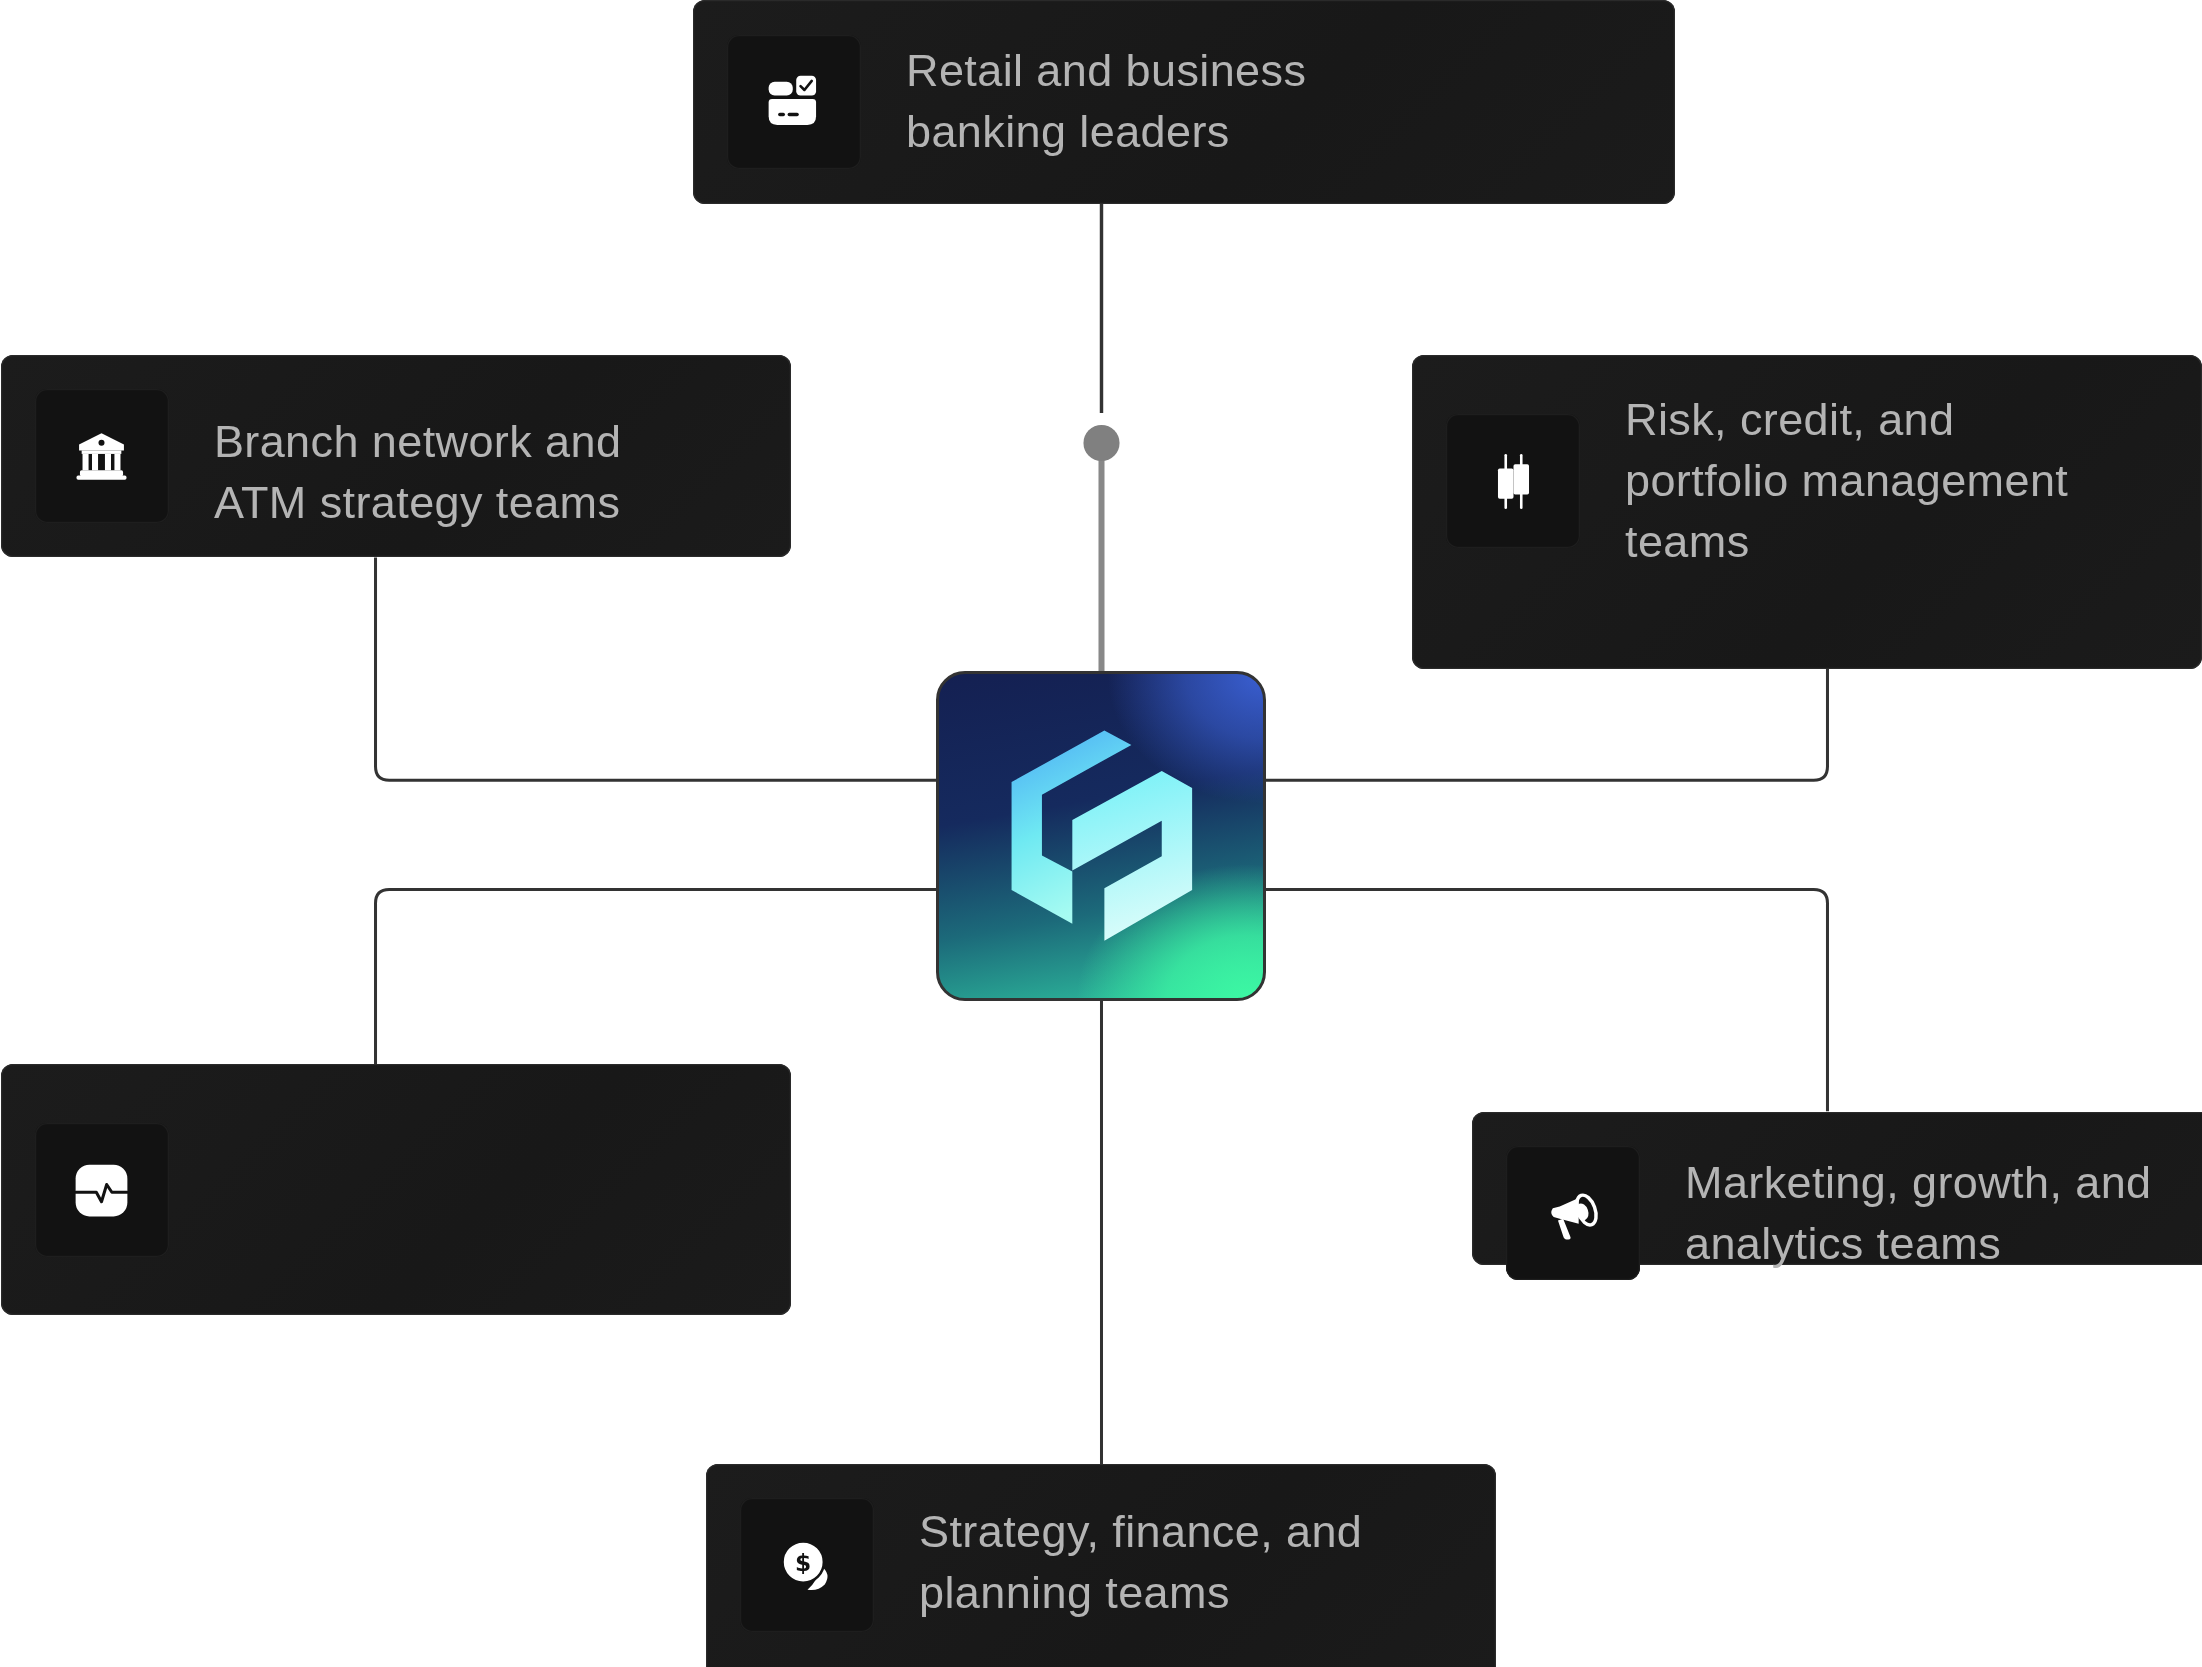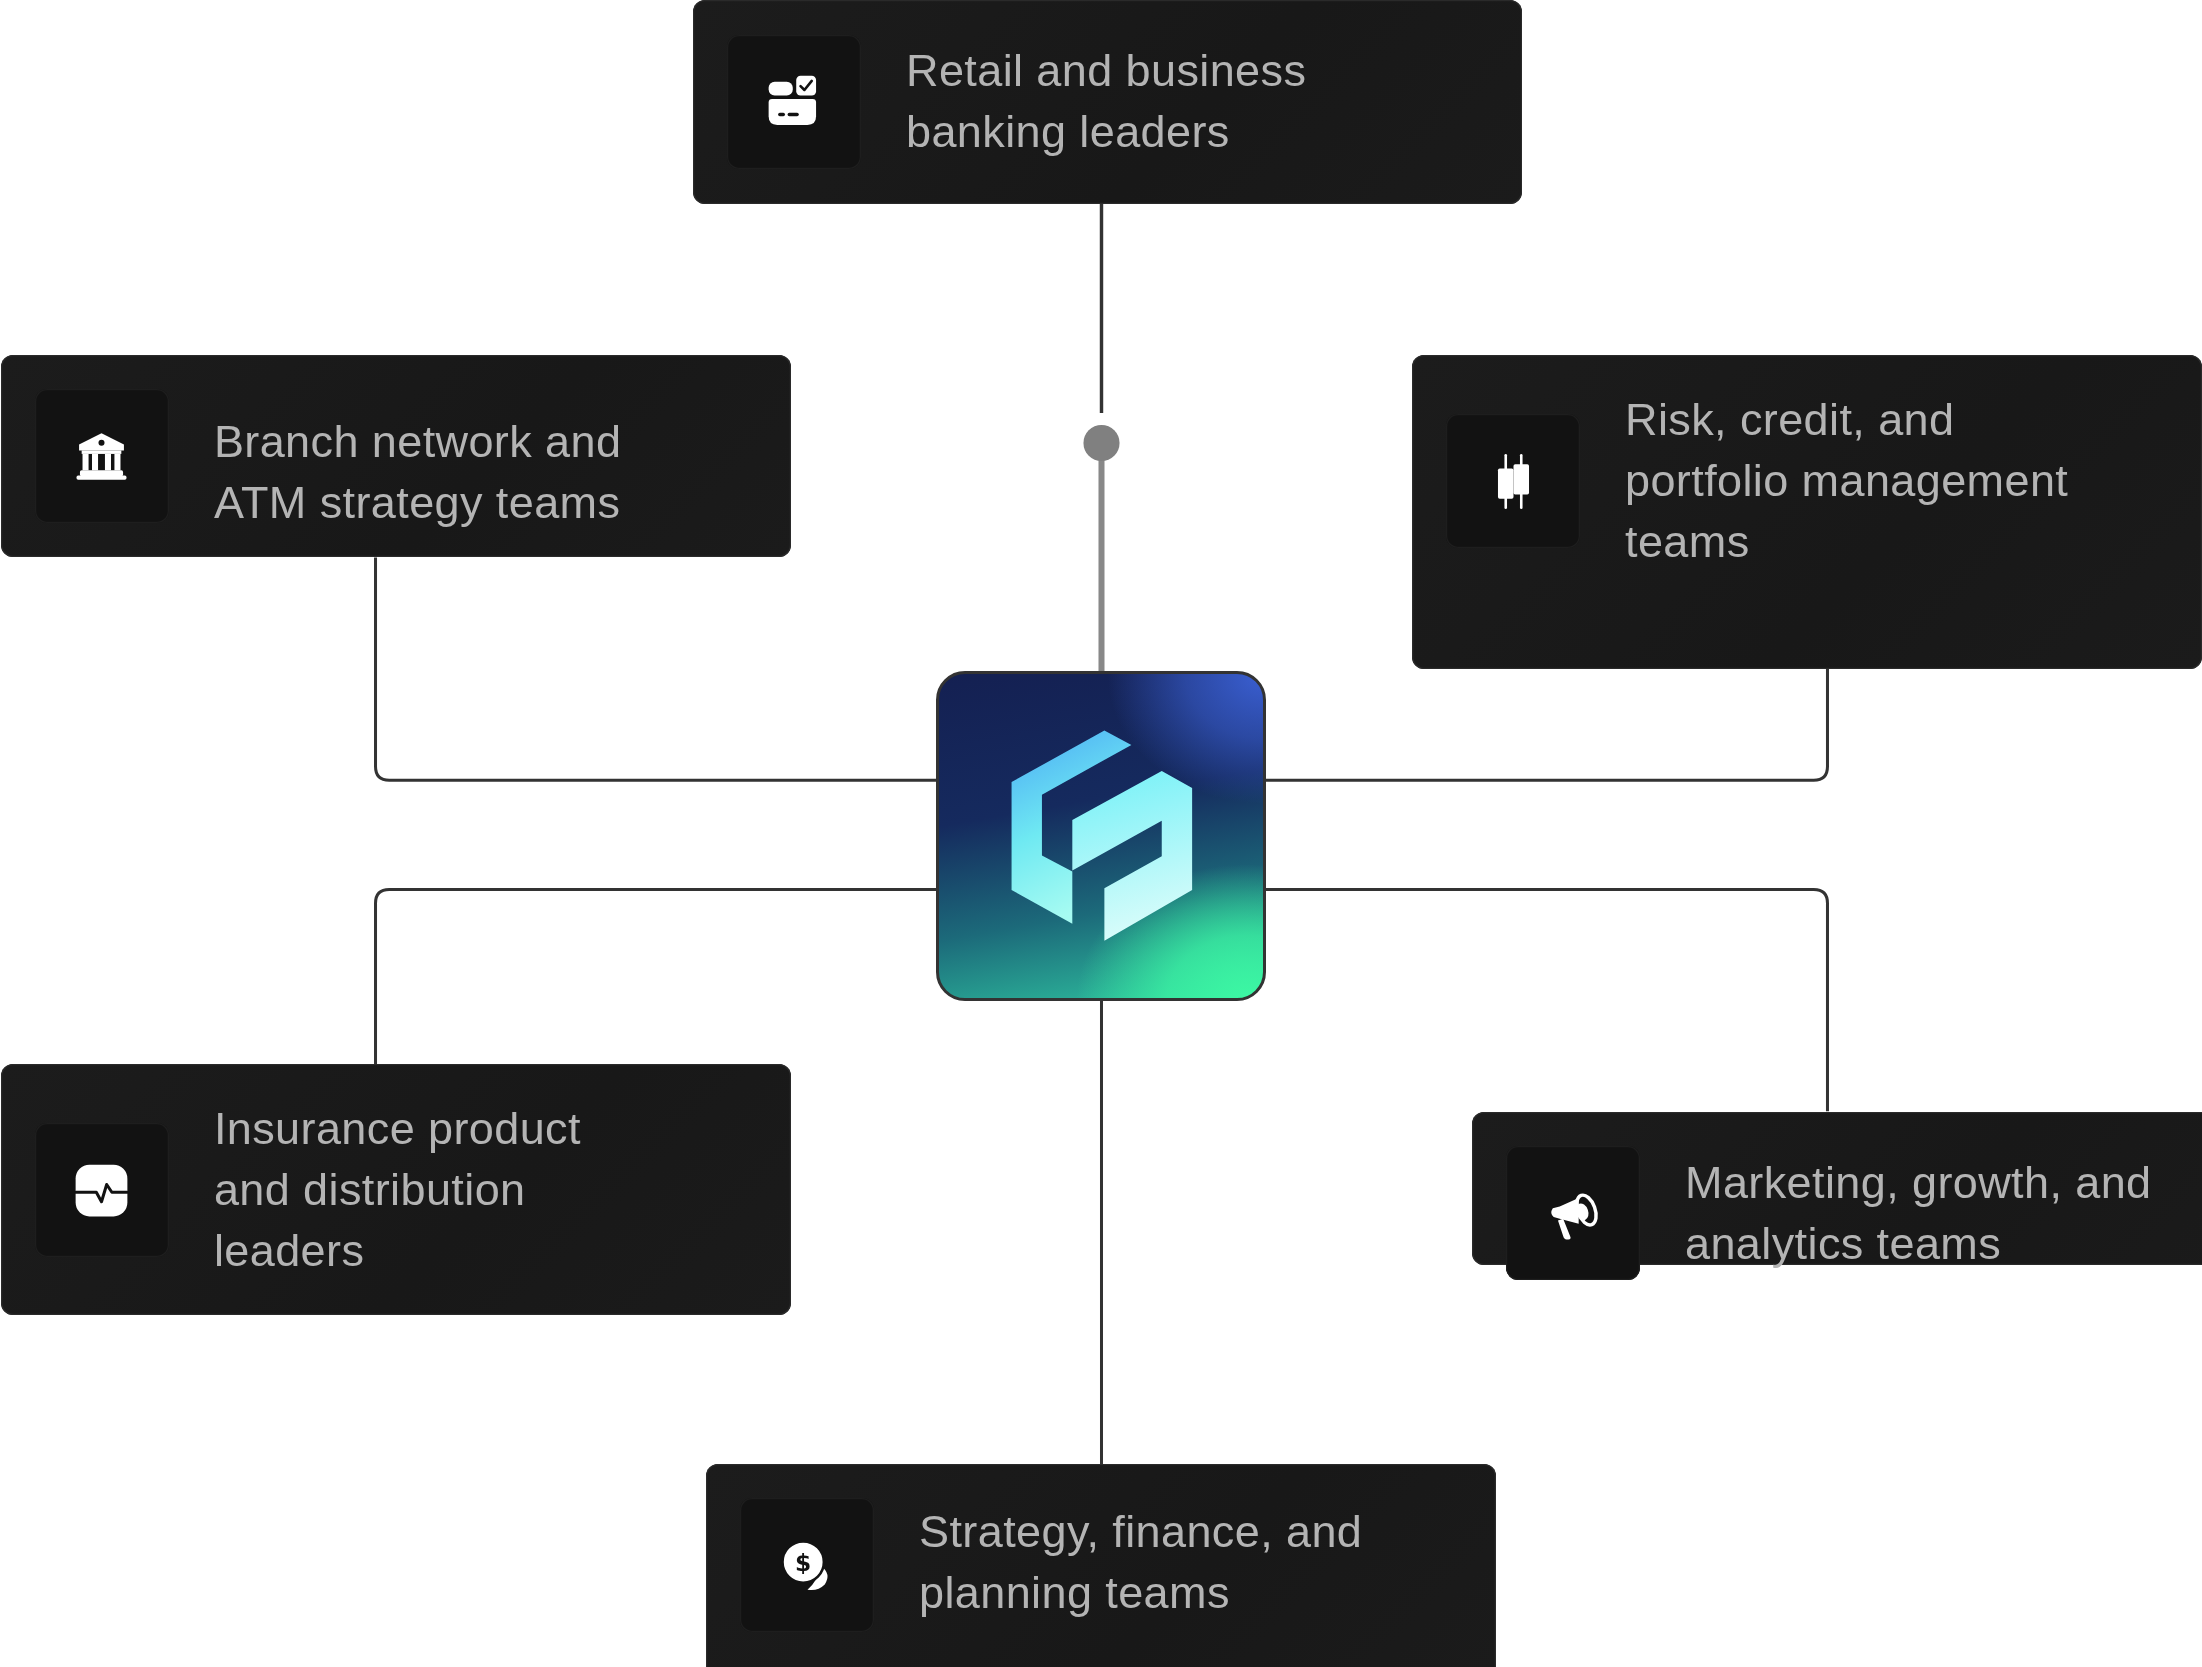--- a/index.html
+++ b/index.html
@@ -18,21 +18,21 @@
     background: #121212; border-radius: 12px;
     box-shadow: 0 0 0 1.3px #1e1e1e inset;
     display: flex; align-items: center; justify-content: center;
   }
   .icon-box svg { width: 69px; height: 69px; }
   .card-label {
     position: absolute; left: 213px; right: 34px;
     color: #b4b4b4; font-size: 45px; line-height: 61px; letter-spacing: 0.4px;
     white-space: pre-line;
   }
-  #card-retail   { left: 693px;  top: 0px;    width: 829px; height: 204px; }
+  #card-retail   { left: 693px;  top: 0px;    width: 982px; height: 204px; }
   #card-branch   { left: 0.9px;    top: 355px;  width: 790px; height: 202px; }
   #card-risk     { left: 1412px; top: 355px;  width: 790px; height: 314px; }
   #card-insure   { left: 0.9px;    top: 1064px; width: 790px; height: 251px; }
   #card-market   { left: 1472px; top: 1112px; width: 790px; height: 153px; }
   #card-strategy { left: 706px;  top: 1464px; width: 790px; height: 215px; }
   #card-strategy .icon-box { top: 34px; }
   #card-strategy .card-label { top: 37px; }
   #card-retail .icon-box { top: 35px; }
   #card-retail .card-label { top: 40px; }
 
@@ -135,23 +135,20 @@
 teams</div>
 </div>
 
 <div class="card" id="card-insure">
   <div class="icon-box" style="top: 59px;">
     <svg viewBox="0 0 80 80">
       <rect x="10" y="10" width="60" height="60" rx="16" fill="#fff"></rect>
       <path d="M10 42 L34 42 L40 53 L46 33 L52 42 L70 42" stroke="#121212" stroke-width="3.5" fill="none" stroke-linejoin="round" stroke-linecap="round"></path>
     </svg>
   </div>
-  <div class="card-label" style="top: 34px;">Insurance product
-and distribution
-leaders</div>
 </div>
 
 <div class="card" id="card-market">
   <div class="icon-box" style="top: 34px;">
     <svg viewBox="0 0 80 80">
       <path d="M16 34 Q12 40 17 44 L24 46 L46 52 L46 22 L24 32 Z" fill="#fff"></path>
       <ellipse cx="55" cy="36" rx="10" ry="18" transform="rotate(-20 55 36)" fill="none" stroke="#fff" stroke-width="4"></ellipse>
       <ellipse cx="50" cy="38" rx="7" ry="10" transform="rotate(-20 50 38)" fill="#fff"></ellipse>
       <path d="M28 46 L36 66 Q38 70 34 70 L32 70 Q29 70 28 66 L22 48 Z" fill="#fff"></path>
     </svg>

